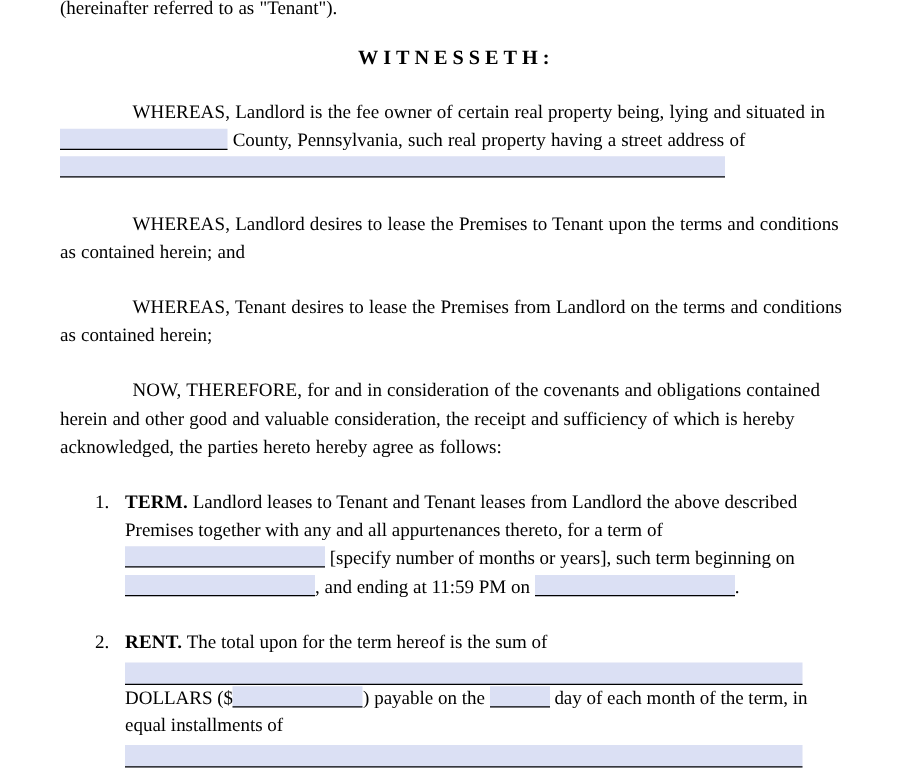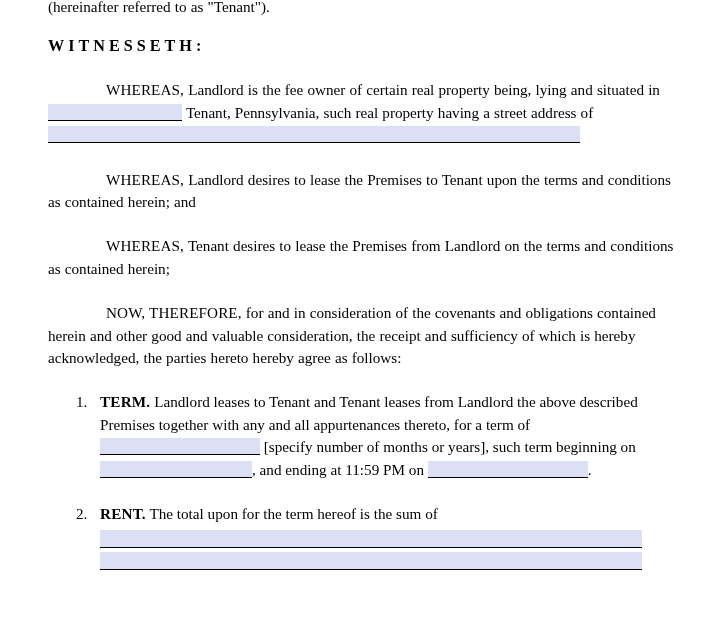--- a/index.html
+++ b/index.html
@@ -40,20 +40,21 @@
   .lead {
     font-weight: normal;
     letter-spacing: 0.1px;
   }
 
   .witnesseth {
     font-size: 16.2px;
     font-weight: bold;
     letter-spacing: 4.0px;
     line-height: 22px;
+    text-align: center;
   }
 
   
   .blank {
     display: inline-block;
     background: #dbe0f4;
     border-bottom: 1.6px solid #000000;
     vertical-align: -3px;
     height: 16px;
   }
@@ -103,21 +104,21 @@
 
   <div class="para clip-top">(hereinafter referred to as "Tenant").</div>
 
   <div class="gap-md"></div>
 
   <div class="witnesseth">WITNESSETH:</div>
 
   <div class="gap-lg"></div>
 
   <div class="para indent">
-    <span class="lead">WHEREAS,</span><span> Landlord is the fee owner of certain real property being, lying and situated in </span><span class="blank county"></span><span> Tenant, Pennsylvania, such real property having a street address of </span><span class="blank" style="width:532px"></span>
+    <span class="lead">WHEREAS,</span><span> Landlord is the fee owner of certain real property being, lying and situated in </span><span class="blank county"></span><span> County, Pennsylvania, such real property having a street address of </span><span class="blank" style="width:532px"></span>
   </div>
 
   <div class="gap-lg"></div>
 
   <div class="para indent">
     <span class="lead">WHEREAS,</span><span> Landlord desires to lease the Premises to Tenant upon the terms and conditions as contained herein; and</span>
   </div>
 
   <div class="gap-lg"></div>
 
@@ -140,20 +141,23 @@
 
   <div class="gap-lg"></div>
 
   <div class="clause">
     <span class="marker">2.</span>
     <span class="heading">RENT.</span><span>  The total upon for the term hereof is the sum of </span>
 
     <div style="height:4px"></div>
     <div class="blank-row" style="width:542px"></div>
 
+    <div>
+      <span>DOLLARS ($</span><span class="blank dollars"></span><span>) payable on the </span><span class="blank day"></span><span> day of each month of the term, in equal installments of </span>
+    </div>
 
     <div style="height:4px"></div>
     <div class="blank-row" style="width:542px"></div>
 
     
   </div>
 
 </div>
 
 </body></html>

